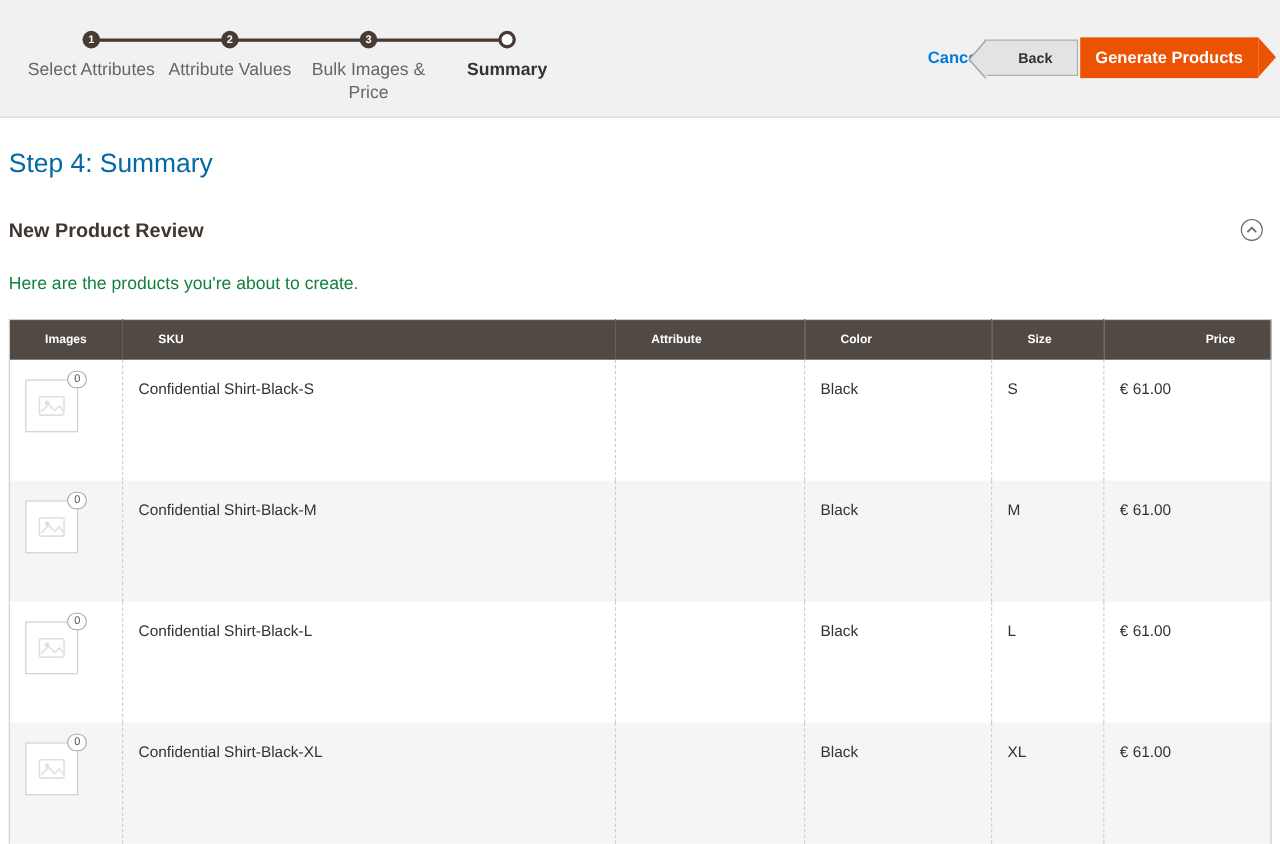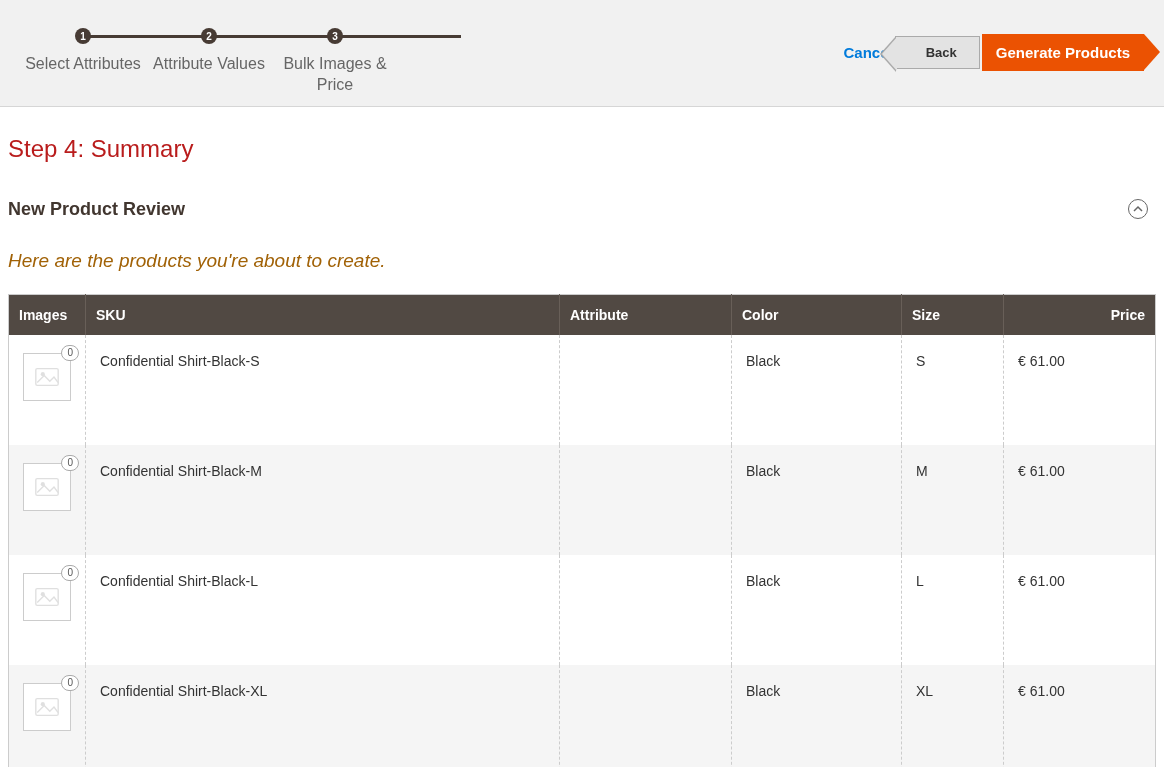--- a/index.html
+++ b/index.html
@@ -124,21 +124,21 @@
     top: 0;
     width: 0; height: 0;
     border-top: 18px solid transparent;
     border-bottom: 18px solid transparent;
     border-left: 16px solid #eb5202;
   }
   .page-body { padding: 0 8px 20px 8px; }
   h1.step-title {
     font-size: 24px;
     font-weight: 400;
-    color: #b91c1c;
+    color: #0369a1;
     margin: 28px 0 36px 0;
   }
   .section-header {
     display: flex;
     justify-content: space-between;
     align-items: center;
     margin-top: 30px;
     gap: 23px;
   }
   .section-header h2 {
@@ -151,36 +151,35 @@
     width: 20px; height: 20px;
     border: 1px solid #666;
     border-radius: 50%;
     display: flex; align-items: center; justify-content: center;
     cursor: pointer;
     margin-right: 8px;
   }
   .collapse-icon svg { width: 10px; height: 10px; }
   .section-sub {
     margin: 30px 0 22px 0;
-    font-size: 19px;
-    color: #a16207;
-    font-style: italic;
+    font-size: 16px;
+    color: #15803d;
   }
   table.products {
     width: 100%;
     border-collapse: collapse;
     border: 1px solid #ccc;
   }
   table.products thead th {
     background: #514943;
     color: #fff;
     text-align: left;
     font-weight: 700;
-    font-size: 14px;
-    padding: 12px 10px;
+    font-size: 11px;
+    padding: 12px 32px;
     border-right: 1px solid #685f58;
   }
   table.products thead th:last-child { border-right: none; text-align: right; }
   table.products tbody td {
     padding: 18px 14px 44px 14px;
     border-right: 1px dashed #ccc;
     vertical-align: top;
     font-size: 14px;
     color: #333;
   }
@@ -224,20 +223,24 @@
       <div class="step-circle">1</div>
       <div class="step-label">Select Attributes</div>
     </div>
     <div class="step">
       <div class="step-circle">2</div>
       <div class="step-label">Attribute Values</div>
     </div>
     <div class="step">
       <div class="step-circle">3</div>
       <div class="step-label">Bulk Images &amp; Price</div>
+    </div>
+    <div class="step active">
+      <div class="step-circle"></div>
+      <div class="step-label">Summary</div>
     </div>
   </div>
 
   <div class="top-actions">
     <span class="cancel-link">Cancel</span>
     <button class="back-btn">Back</button>
     <button class="generate-btn">Generate Products</button>
   </div>
 </div>
 

